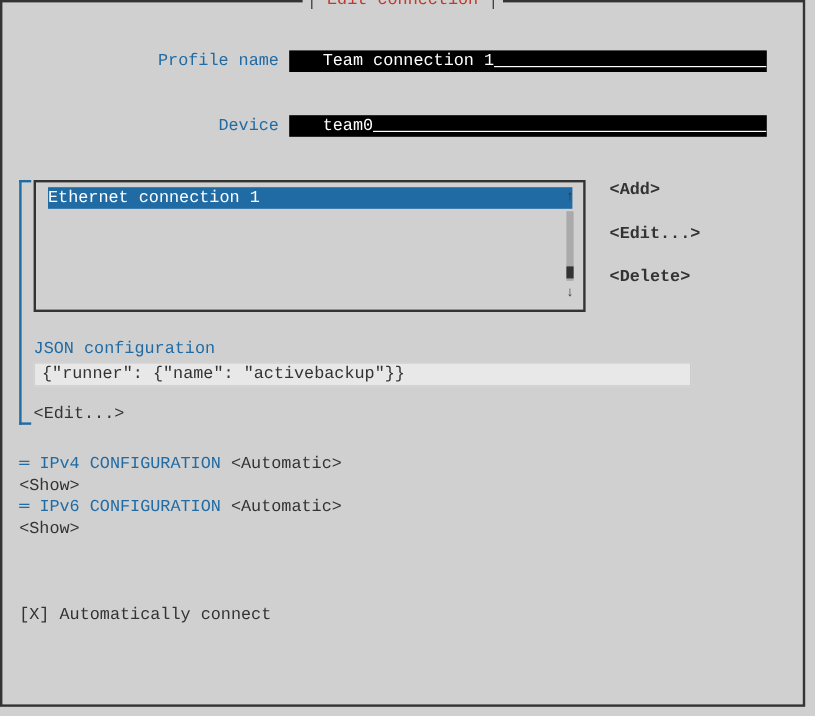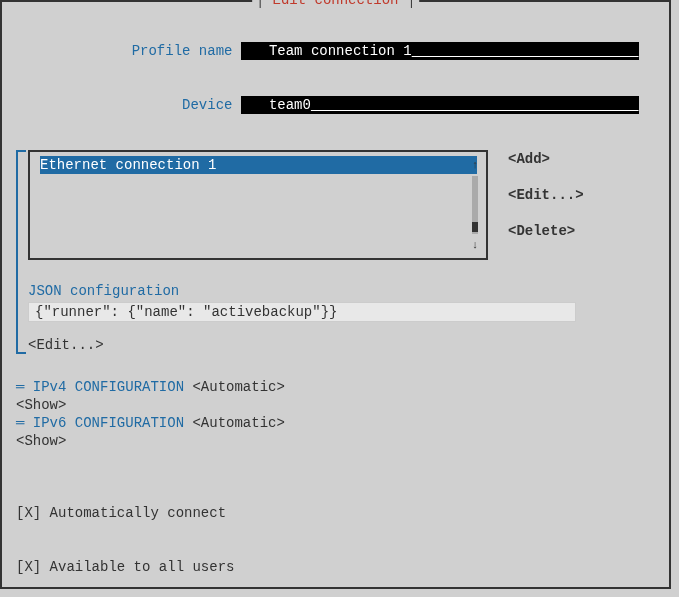--- a/index.html
+++ b/index.html
@@ -209,17 +209,16 @@
         <span class="black btn">&lt;Show&gt;</span>
       </div>
       <div class="ip-row">
         <span><span class="eq">═ </span><span class="blue">IPv6 CONFIGURATION</span> <span class="black btn">&lt;Automatic&gt;</span></span>
         <span class="black btn">&lt;Show&gt;</span>
       </div>
     </div>
 
     <div class="checks">
       <div class="black">[X] Automatically connect</div>
-      <div class="black">[X] Available to all users</div>
     </div>
 
   </div>
 </div>
 
 </body></html>

